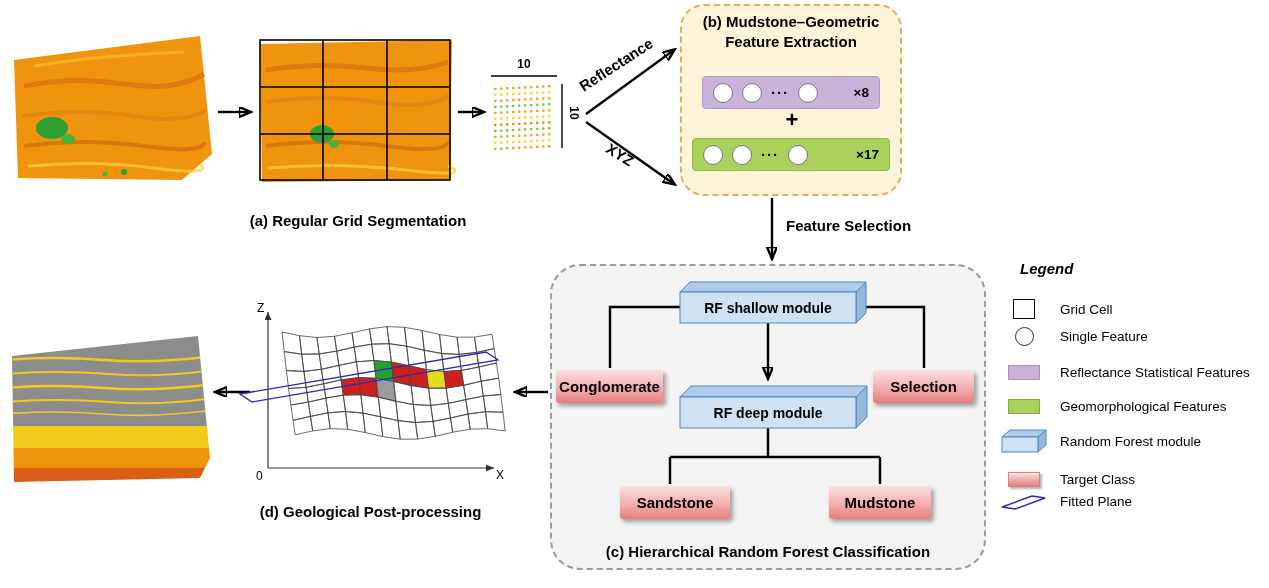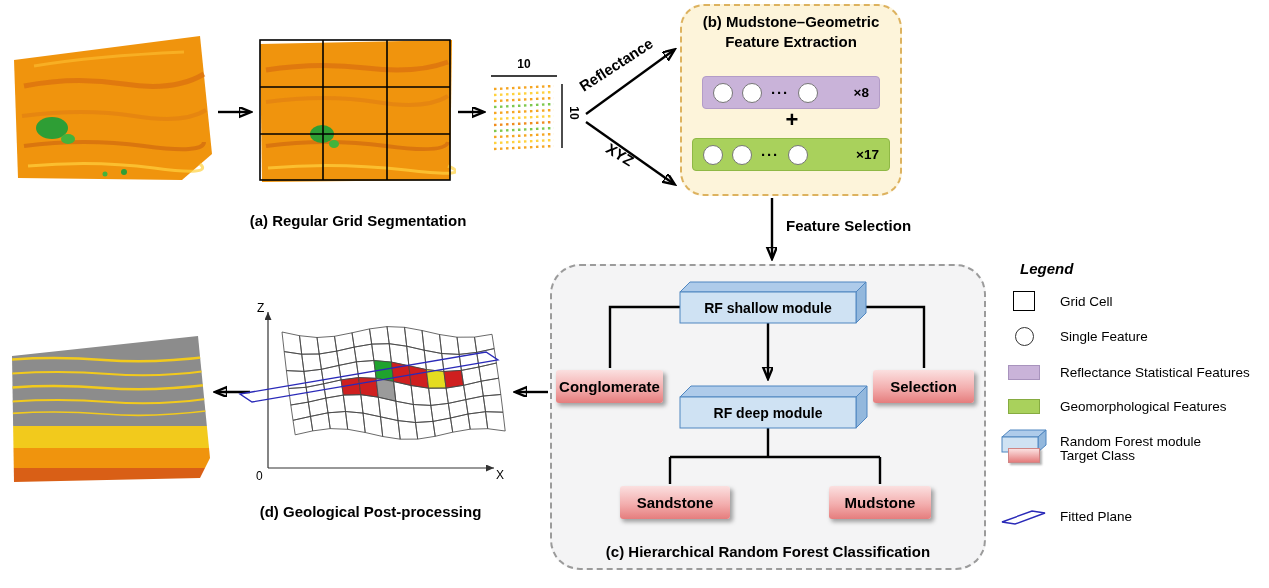--- a/index.html
+++ b/index.html
@@ -315,21 +315,21 @@
       <path d="M0,72 Q55,68 105,72 T210,68" stroke="#f2ca1c" stroke-width="2" fill="none"></path>
       <path d="M0,84 Q50,80 100,84 T210,80" stroke="#f2ca1c" stroke-width="1.6" fill="none"></path>
       <rect x="0" y="96" width="210" height="22" fill="#f2ca1c"></rect>
       <rect x="0" y="118" width="210" height="20" fill="#f0940d"></rect>
       <rect x="0" y="138" width="210" height="16" fill="#d95f16"></rect>
     </g>
   </svg>
 
   <div class="legend-title">Legend</div>
 
-  <div class="legend-row" style="top:288px;justify-content:flex-end;">
+  <div class="legend-row" style="top:296px;justify-content:flex-end;">
     <span class="legend-swatch">
         <span class="sw-gridcell"></span>
       </span>
     <span class="legend-label">Grid Cell</span>
   </div>
   <div class="legend-row" style="top:323px;">
     <span class="legend-swatch">
         <span class="sw-circle"></span>
       </span>
     <span class="legend-label">Single Feature</span>
@@ -349,27 +349,27 @@
   <div class="legend-row" style="top:428px;">
     <span class="legend-swatch">
       <svg width="48" height="26">
         <polygon points="2,9 38,9 46,2 10,2" fill="#aecbea" stroke="#4f86c0"></polygon>
         <polygon points="38,9 46,2 46,17 38,24" fill="#93b8dd" stroke="#4f86c0"></polygon>
         <rect x="2" y="9" width="36" height="15" fill="#cfe2f3" stroke="#4f86c0"></rect>
       </svg>
     </span>
     <span class="legend-label">Random Forest module</span>
   </div>
-  <div class="legend-row" style="top:442px;align-items:center;">
+  <div class="legend-row" style="top:466px;align-items:center;">
     <span class="legend-swatch">
         <span class="sw-rect sw-target"></span>
       </span>
     <span class="legend-label">Target Class</span>
   </div>
-  <div class="legend-row" style="top:503px;">
+  <div class="legend-row" style="top:488px;">
     <span class="legend-swatch">
       <svg width="48" height="20">
         <polygon points="2,16 32,5 45,7 15,18" fill="none" stroke="#2a2ab8" stroke-width="1.4"></polygon>
       </svg>
     </span>
     <span class="legend-label">Fitted Plane</span>
   </div>
 
 </div>
 

